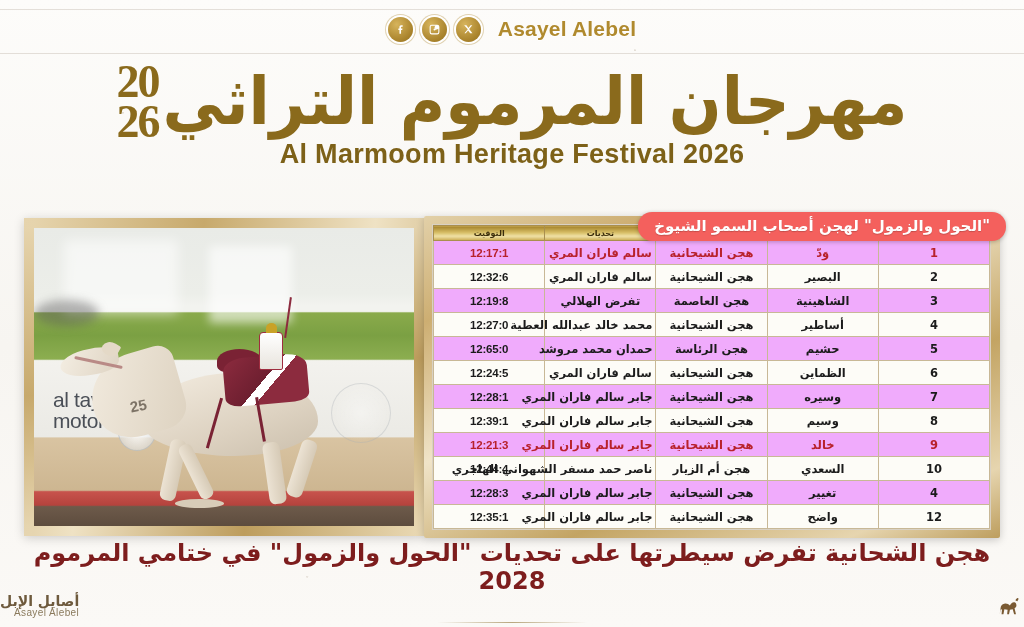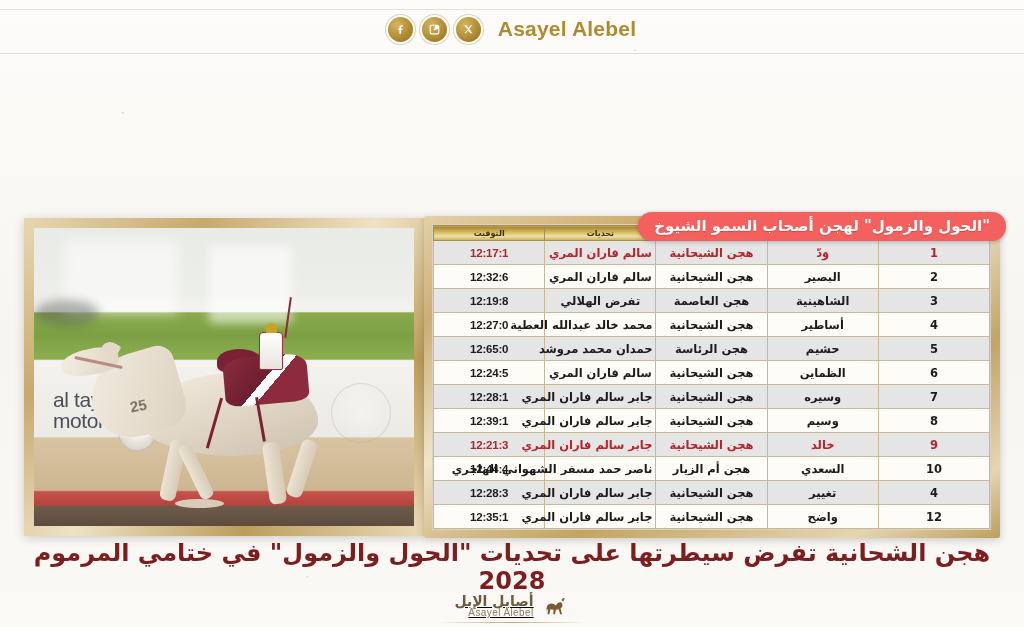--- a/index.html
+++ b/index.html
@@ -218,21 +218,21 @@
     border:1px solid #a98f4f;
     letter-spacing:.5px;
   }
   table.results td {
     border:1px solid #c8b896;
     font-size:11.5px;
     font-weight:bold;
     color:#1b1b1b;
     text-align:center;
     padding:1px 3px;
-    background:#e5e5e5;
+    background:#f0abfc;
     white-space:nowrap;
   }
   table.results tr:nth-child(even) td { background:#fdfcf7; }
   table.results tr.hi td { color:#b8222b; }
   td.c-num-col  { width:8%;  }
   td.c-mount    { width:16%; }
   td.c-owner    { width:26%; }
   td.c-trainer  { width:32%; }
   td.c-time     { width:18%;
                   font-family:"Liberation Sans", sans-serif;
@@ -268,23 +268,22 @@
     letter-spacing:-.3px;
     z-index:6;
     padding:0 28px;
     line-height:1.15;
     text-shadow:0 1px 0 rgba(255,255,255,.6);
   }
 
   
   .footlogo {
     position:absolute; left:0; right:0; bottom:8px;
-    display:flex; align-items:center; justify-content:center; gap:6px;
+    display:flex; align-items:center; justify-content:space-between; gap:6px;
     z-index:6;
-    text-decoration:underline;
   }
   .fl-text { text-align:right; direction:rtl; line-height:1.02; }
   .fl-ar {
     font-family:"DejaVu Sans", sans-serif;
     font-size:14px; font-weight:bold; color:#6e5a3d;
   }
   .fl-en {
     font-family:"Liberation Sans", sans-serif;
     font-size:10px; color:#8a7characters;
     color:#8a7a5c; letter-spacing:.4px;
@@ -315,20 +314,31 @@
   </div>
   <div class="soc">
     <svg viewBox="0 0 24 24">
         <path d="M4 4h4.2l3.6 5 4.1-5H19l-5.8 7 6.1 8h-4.2l-3.9-5.3L7 19H4.5l6.2-7.5z"></path>
       </svg>
   </div>
   <div class="brandname">Asayel Alebel</div>
 </div>
 
 <div class="logoblock">
+  <div class="logo-row">
+    <div class="yearstack">
+      <span>20</span>
+      <span>26</span>
+    </div>
+    <div class="ar-calig">مهرجان المرموم التراثي</div>
+  </div>
+  <div class="logo-en">
+    <span>Al Marmoom Heritage Festival</span>
+    <span class="yr">2026</span>
+  </div>
 </div>
 
 <div class="photo-frame">
   <div class="photo">
     <div class="pb1"></div>
     <div class="pb2"></div>
     <div class="pb3"></div>
     <div class="banner-seal"></div>
     <div class="banner-seal2"></div>
     <div class="banner-text">

